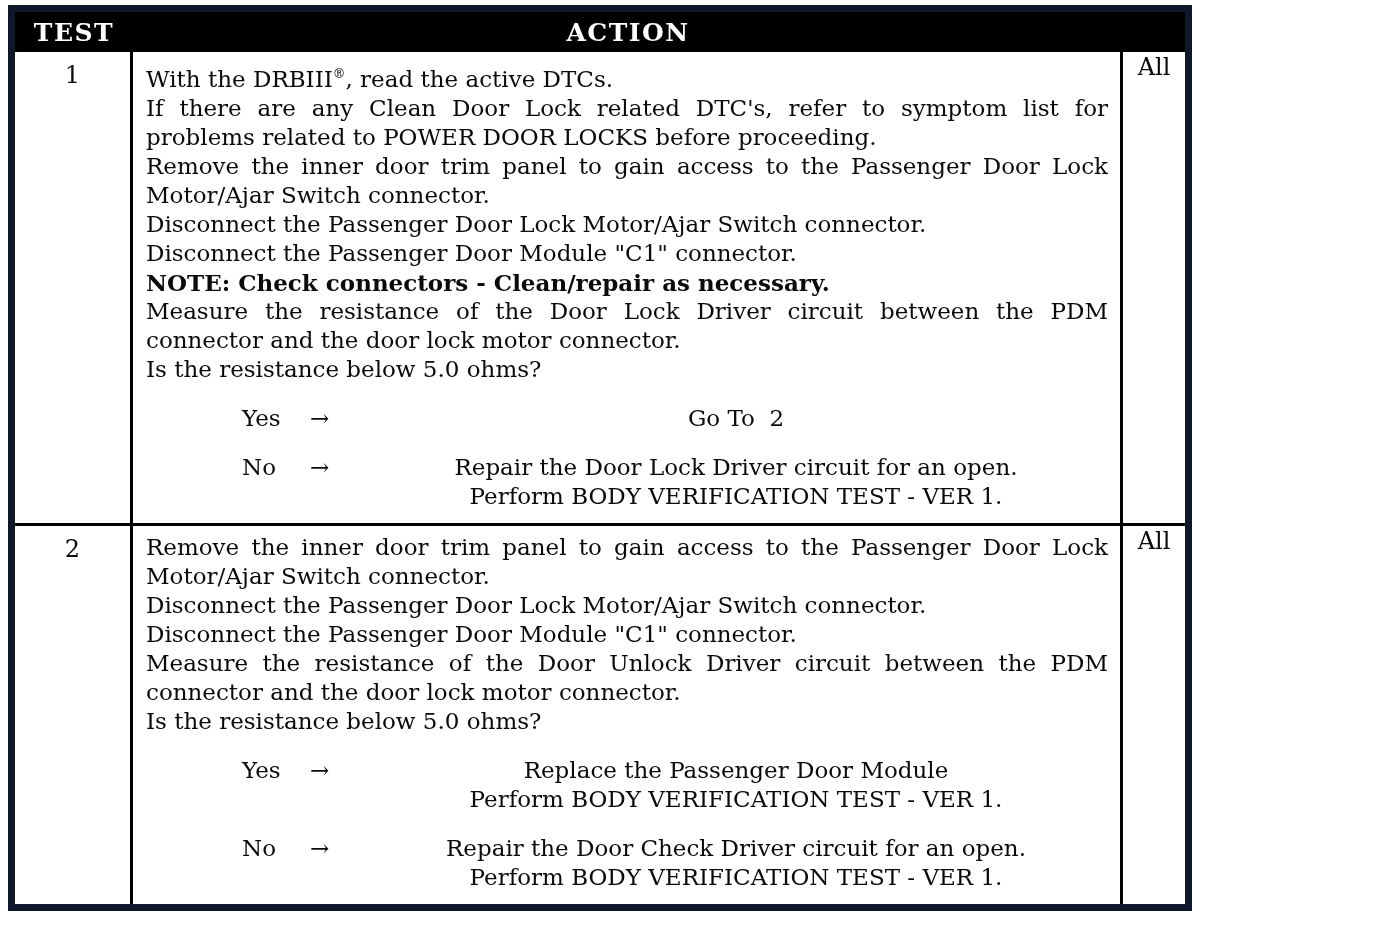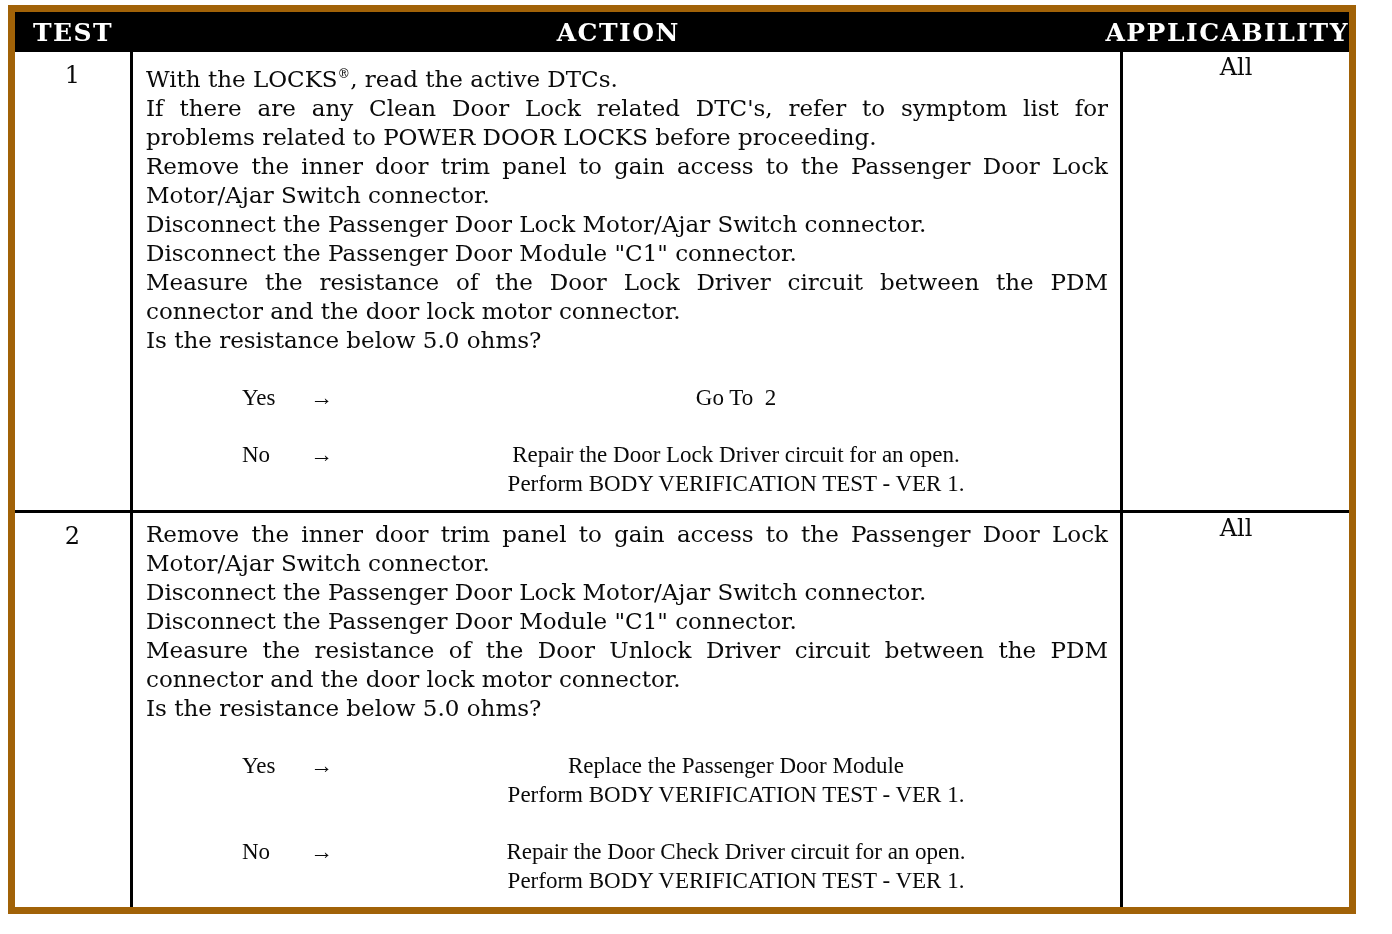--- a/index.html
+++ b/index.html
@@ -6,22 +6,22 @@
   html, body {
     width: 1392px; height: 934px;
     background: #ffffff;
     font-family: "DejaVu Serif", "Liberation Serif", serif;
     color: #0a0a0a;
     overflow: hidden;
   }
   .doc-table {
     position: absolute;
     left: 8px; top: 5px;
-    width: 1348px;
-    border: 7px solid #a16207;
+    width: 1184px;
+    border: 7px solid #0f172a;
     background: #fff;
   }
   .header-row {
     display: flex;
     background: #000;
     color: #fff;
     height: 40px;
     align-items: center;
     font-weight: bold;
     font-size: 25px;
@@ -52,45 +52,45 @@
   .cell-applic {
     flex: 1;
     text-align: center;
     padding-top: 1px;
     font-size: 24px;
   }
   .step { text-align: justify; }
   .step.bold { font-weight: bold; text-align: left; }
   .step sup { font-size: 0.55em; vertical-align: super; }
 
-  .answer { display: flex; margin-top: 28px; font-family: Liberation Serif, serif; }
+  .answer { display: flex; margin-top: 20px; }
   .answer-label { margin-left: 96px; width: 62px; }
   .answer-arrow { width: 60px; text-align: left; padding-left: 6px; }
   .answer-lines { flex: 1; }
   .answer-line { white-space: pre-wrap; text-align: center; }
 </style>
 </head>
 <body>
 
 <div class="doc-table">
 
   <div class="header-row">
     <div class="hc hc-test">TEST</div>
     <div class="hc hc-action">ACTION</div>
-    <div class="hc hc-applic">APPLICABILITY</div>
   </div>
 
   <div class="body-row">
     <div class="cell-test">1</div>
     <div class="cell-action">
-      <div class="step"><span>With the LOCKS</span><sup>®</sup><span>, read the active DTCs.</span></div>
+      <div class="step"><span>With the DRBIII</span><sup>®</sup><span>, read the active DTCs.</span></div>
       <div class="step">If there are any Clean Door Lock related DTC's, refer to symptom list for problems related to POWER DOOR LOCKS before proceeding.</div>
       <div class="step">Remove the inner door trim panel to gain access to the Passenger Door Lock Motor/Ajar Switch connector.</div>
       <div class="step">Disconnect the Passenger Door Lock Motor/Ajar Switch connector.</div>
       <div class="step">Disconnect the Passenger Door Module "C1" connector.</div>
+      <div class="step bold">NOTE: Check connectors - Clean/repair as necessary.</div>
       <div class="step">Measure the resistance of the Door Lock Driver circuit between the PDM connector and the door lock motor connector.</div>
       <div class="step">Is the resistance below 5.0 ohms?</div>
 
       <div class="answer">
         <div class="answer-label">Yes</div>
         <div class="answer-arrow">→</div>
         <div class="answer-lines">
           <div class="answer-line">Go To  2</div>
         </div>
       </div>

